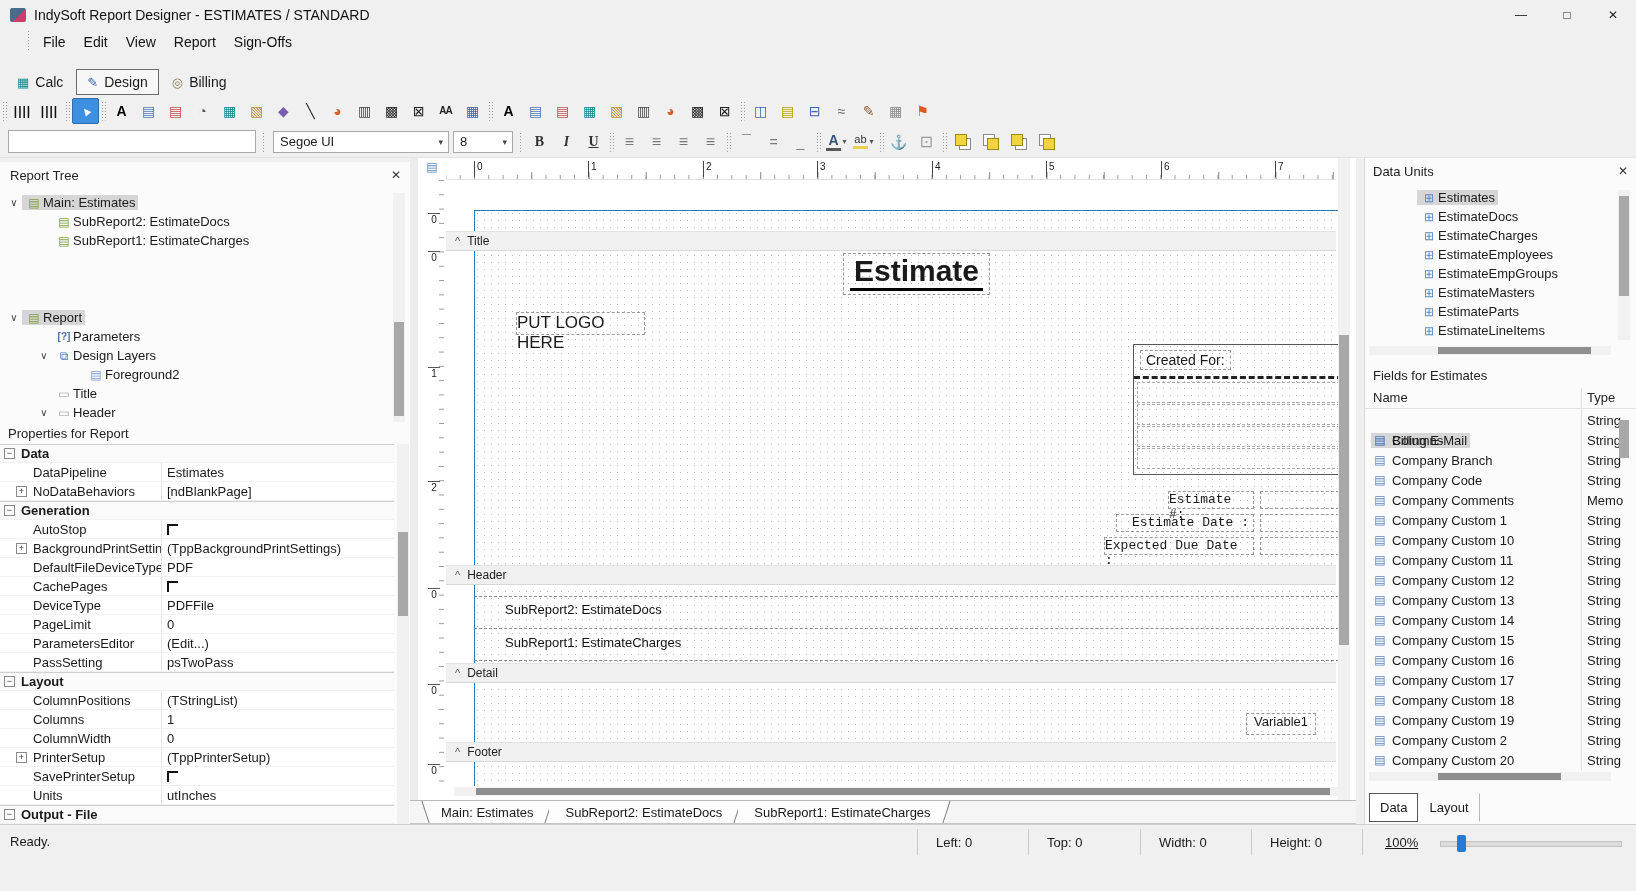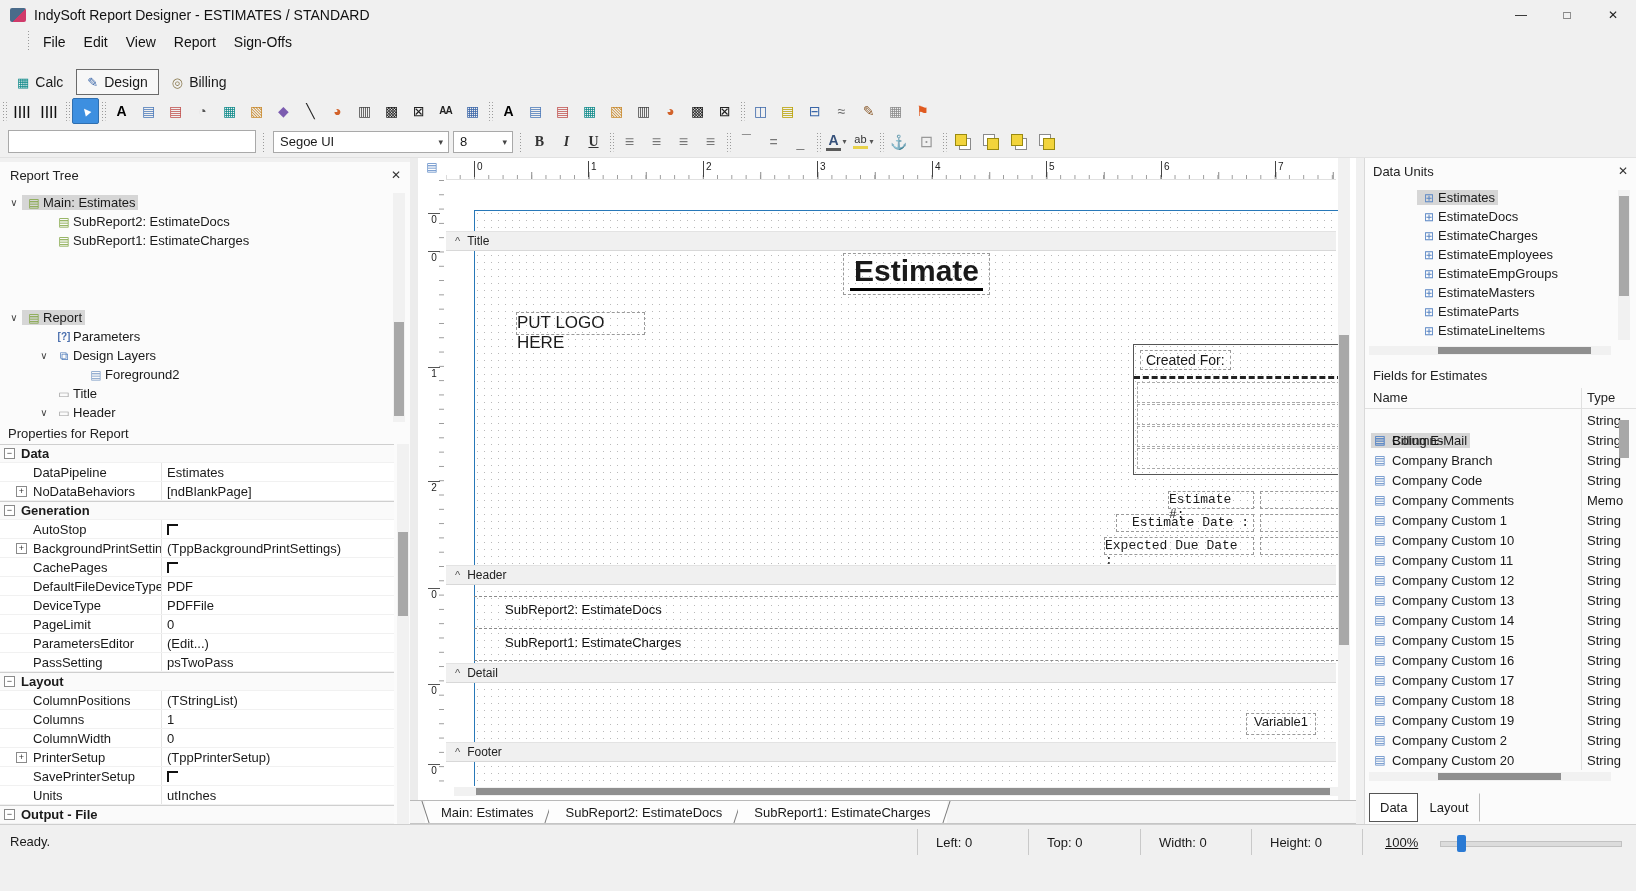--- a/index.html
+++ b/index.html
@@ -631,28 +631,28 @@
   </div>
 
   <div class="prop-row" data-kind="prop">
     <span class="pexpand boxed">+</span>
     <span class="pname">BackgroundPrintSettin</span>
     <span class="pvalue">(TppBackgroundPrintSettings)</span>
   </div>
 
   <div class="prop-row" data-kind="prop">
     <span class="pexpand"></span>
+    <span class="pname">DefaultFileDeviceType</span>
+    <span class="pvalue">PDF</span>
+  </div>
+
+  <div class="prop-row" data-kind="prop">
+    <span class="pexpand"></span>
     <span class="pname">CachePages</span>
     <span class="pvalue checkbox"></span>
-  </div>
-
-  <div class="prop-row" data-kind="prop">
-    <span class="pexpand"></span>
-    <span class="pname">DefaultFileDeviceType</span>
-    <span class="pvalue">PDF</span>
   </div>
 
   <div class="prop-row" data-kind="prop">
     <span class="pexpand"></span>
     <span class="pname">DeviceType</span>
     <span class="pvalue">PDFFile</span>
   </div>
 
   <div class="prop-row" data-kind="prop">
     <span class="pexpand"></span>

